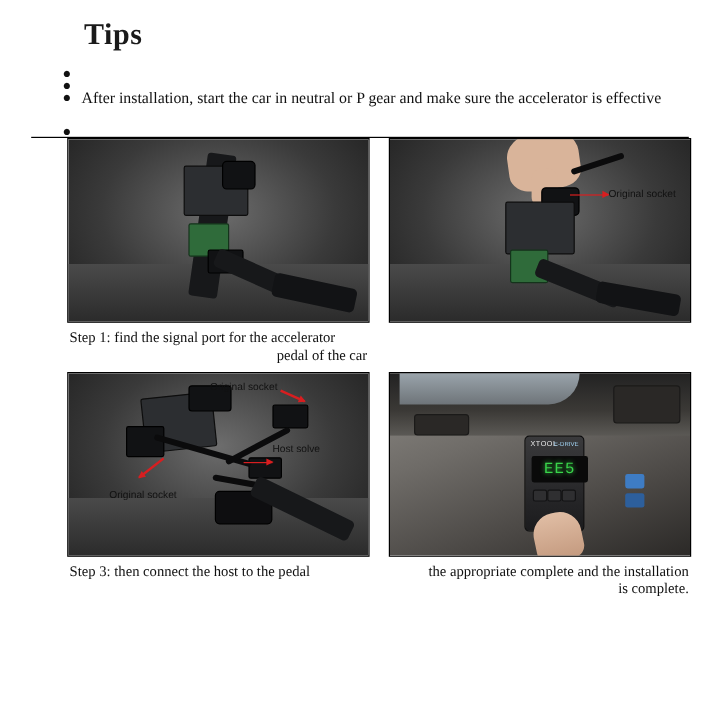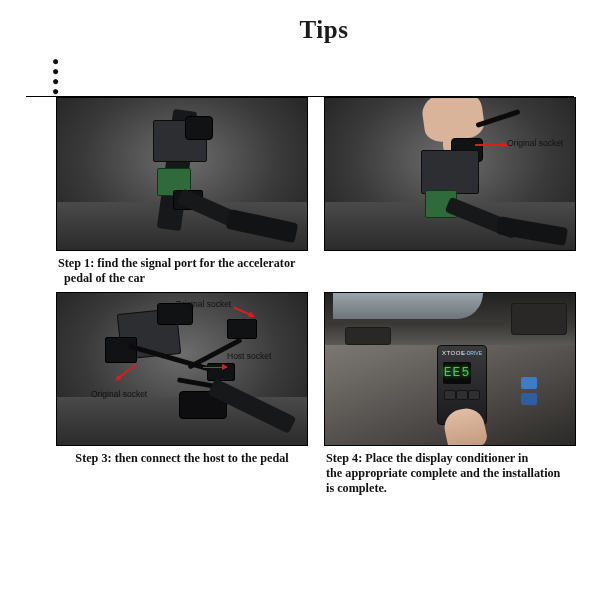--- a/index.html
+++ b/index.html
@@ -19,21 +19,20 @@
     height: 600px;
     box-sizing: border-box;
     padding: 14px 22px 10px 22px;
   }
   .tips-title {
     font-family: "Liberation Serif", serif;
     font-size: 25px;
     color: #1a1a1a;
     margin: 2px 0 4px 48px;
     letter-spacing: 0.5px;
-    text-align: center;
   }
   .tips-list {
     list-style: none;
     margin: 0;
     padding: 0 0 0 30px;
   }
   .tips-list li {
     position: relative;
     font-size: 13.2px;
     color: #111;
@@ -75,23 +74,22 @@
     background: #ffffff;
     border: 1px solid #000;
     overflow: hidden;
   }
   .caption {
     font-size: 12.2px;
     color: #111;
     line-height: 1.22;
     margin: 5px 0 0 2px;
     font-family: "Liberation Serif", serif;
-    font-weight: bold;
-  }
-  .caption .cont { display: block; padding-left: 6px; }
+  }
+  .caption .cont { display: block; padding-left: 6px; text-align: right; }
 
   
   .darkbg {
     position: absolute;
     inset: 0;
     background: radial-gradient(ellipse at 50% 40%, #6d6d6d 0%, #3a3a3a 55%, #1d1d1d 100%);
   }
   .floor {
     position: absolute;
     left: 0; right: 0; bottom: 0;
@@ -202,21 +200,21 @@
   .device .brand2 {
     position: absolute;
     right: 4px; top: 4px;
     font-family: "Liberation Sans", sans-serif;
     font-size: 5px;
     color: #9fd0f0;
   }
   .device .screen {
     position: absolute;
     left: 5px; top: 16px;
-    width: 28px; height: 22px;
+    width: 47px; height: 22px;
     background: #0a0a0a;
     border-radius: 2px;
     display: flex;
     align-items: center;
     justify-content: center;
   }
   .device .screen span {
     font-family: "Liberation Mono", monospace;
     font-size: 13px;
     color: #39d44a;
@@ -260,20 +258,21 @@
 
   <ul class="tips-list">
     <li>
       <span class="bullet">●</span>
     </li>
     <li>
       <span class="bullet">●</span>
     </li>
     <li>
       <span class="bullet">●</span>
+      <span>After installation, start the car in neutral or P gear and make sure the accelerator is effective</span>
     </li>
     <li>
       <span class="bullet">●</span>
     </li>
   </ul>
 
   <hr class="divider">
 
 
   <div class="grid">
@@ -323,26 +322,26 @@
         <div class="connector" style="left:170px;top:26px;width:28px;height:18px;"></div>
         <div class="connector" style="left:150px;top:70px;width:26px;height:16px;"></div>
         <div class="connector" style="left:122px;top:98px;width:46px;height:26px;border-radius:4px;background:#0e0e10;"></div>
         <div class="wire" style="left:70px;top:62px;width:84px;height:5px;transform:rotate(16deg);"></div>
         <div class="wire" style="left:128px;top:58px;width:60px;height:5px;transform:rotate(-28deg);"></div>
         <div class="wire" style="left:120px;top:88px;width:44px;height:5px;transform:rotate(10deg);"></div>
         <div class="pedal-arm" style="left:150px;top:104px;width:90px;height:18px;transform:rotate(26deg);border-radius:4px;"></div>
 
         <div class="label-red" style="left:118px;top:6px;">Original socket</div>
         <div class="arrow-red" style="left:176px;top:18px;width:22px;transform:rotate(24deg);"></div>
-        <div class="label-red" style="left:170px;top:58px;">Host socket</div>
+        <div class="label-red" style="left:170px;top:58px;">Host solve</div>
         <div class="arrow-red" style="left:146px;top:74px;width:24px;"></div>
         <div class="label-red" style="left:34px;top:96px;">Original socket</div>
         <div class="arrow-red rev" style="left:56px;top:78px;width:26px;transform:rotate(-38deg);"></div>
       </div>
-      <div class="caption" style="text-align:center;">
+      <div class="caption" style="">
         <span>Step 3: then connect the host to the pedal</span>
       </div>
     </div>
 
     <div class="cell">
       <div class="photo">
         <div class="interior"></div>
         <div class="dash-top"></div>
         <div class="windshield"></div>
         <div class="vent" style="left:186px;top:10px;width:54px;height:30px;"></div>
@@ -358,20 +357,19 @@
           </div>
           <div class="btnrow">
             <i></i>
             <i></i>
             <i></i>
           </div>
         </div>
         <div class="finger"></div>
       </div>
       <div class="caption">
-        <span>Step 4: Place the display conditioner in</span>
         <span class="cont" style="padding-left:0;">the appropriate complete and the installation</span>
         <span class="cont" style="padding-left:0;">is complete.</span>
       </div>
     </div>
 
   </div>
 </div>
 
 </body></html>

